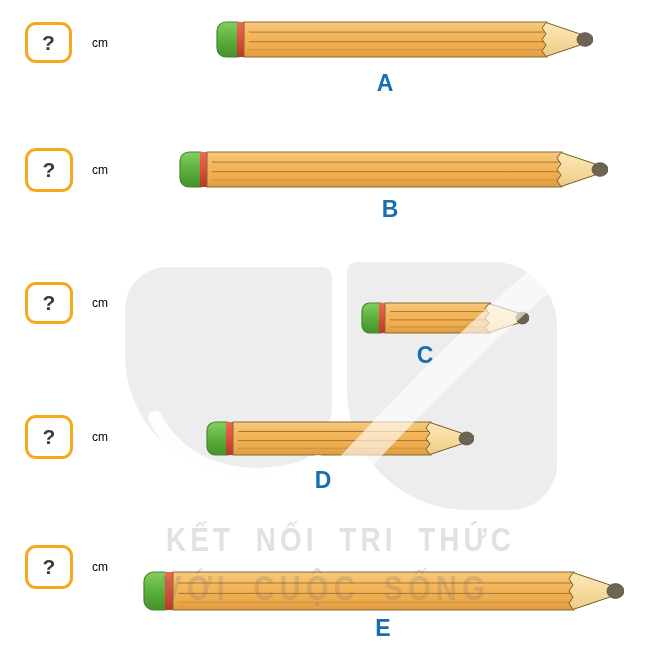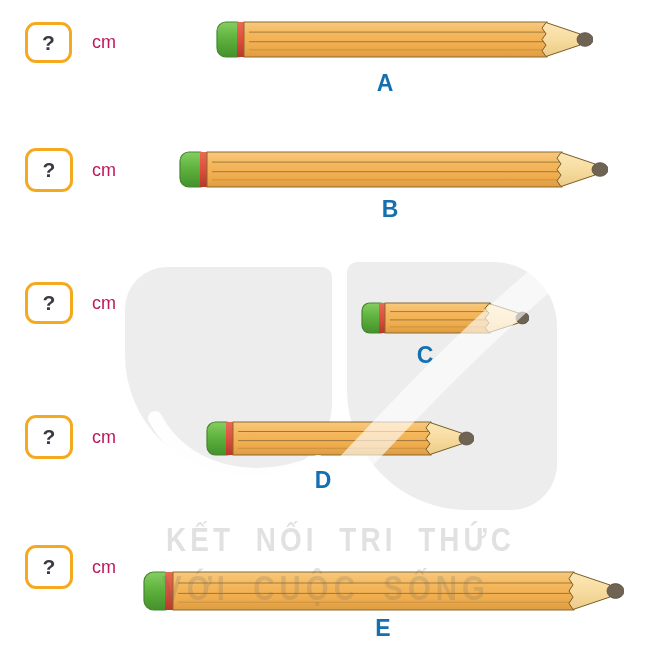--- a/index.html
+++ b/index.html
@@ -19,21 +19,21 @@
   .wm-line1{left:166px;top:520px;font-size:34px;letter-spacing:5px;word-spacing:12px;transform:scaleX(0.82);}
   .wm-line2{left:162px;top:568px;font-size:35px;letter-spacing:6px;word-spacing:12px;transform:scaleX(0.84);}
   .qbox{
     position:absolute;z-index:4;background:#ffffff;border:3px solid #F5A91F;
     border-radius:11px;display:flex;align-items:center;justify-content:center;
     box-sizing:border-box;cursor:pointer;
   }
   .qmark{font-size:21px;font-weight:bold;color:#3A3A42;}
   .unit{
     position:absolute;z-index:4;display:flex;align-items:center;
-    font-size:18px;color:#be185d;
+    font-size:12px;color:#000000;
   }
   .plabel{
     position:absolute;z-index:4;transform:translateX(-50%);
     font-size:23px;font-weight:bold;color:#1470B0;
   }
 </style>
 </head>
 <body>
 
 <div id="canvas">

